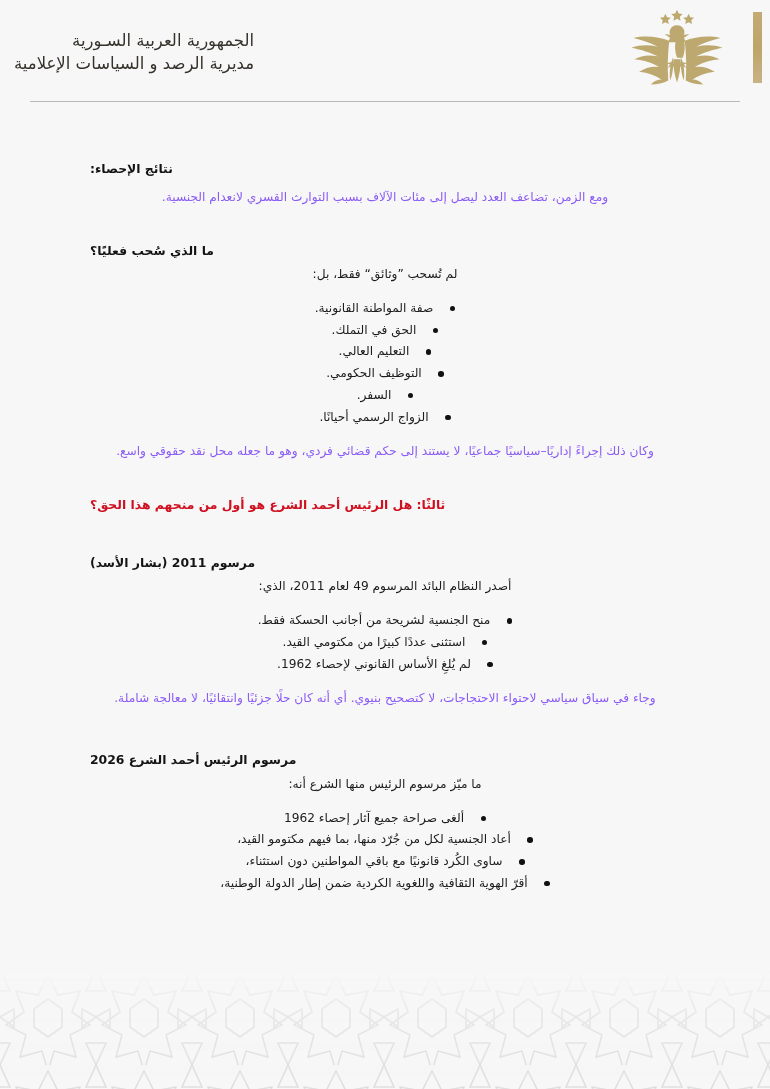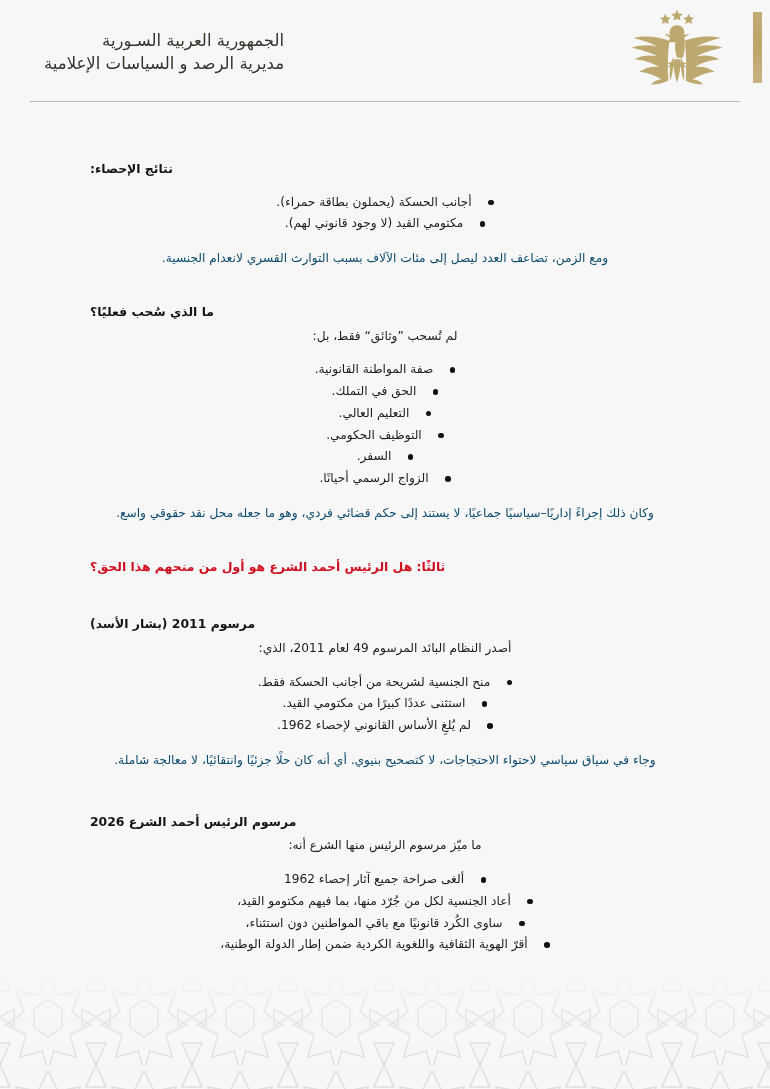--- a/index.html
+++ b/index.html
@@ -16,21 +16,21 @@
     color: #1a1a1a;
     position: relative;
     overflow: hidden;
     direction: rtl;
   }
 
   
   .doc-header {
     position: relative;
     height: 104px;
-    padding: 0 34px 0 44px;
+    padding: 0 34px 0 14px;
     display: flex;
     align-items: center;
     justify-content: flex-start;
   }
 
   
   .gold-bar {
     position: absolute;
     top: 12px;
     right: 8px;
@@ -98,21 +98,21 @@
     text-align: center;
     line-height: 1.62;
     color: #1c1c1c;
     margin: 0 0 4px 0;
   }
 
   .para {
     font-size: 12.2px;
     text-align: center;
     line-height: 1.72;
-    color: #0c4a6e;
+    color: #8b5cf6;
     margin: 8px;
     padding: 0 6px;
   }
 
   ul.bullets {
     list-style: none;
     margin: 13px 0 13px 0;
     padding: 0;
     text-align: center;
   }
@@ -200,24 +200,20 @@
 
   <div class="gold-bar"></div>
 </header>
 
 <div class="header-rule"></div>
 
 <main class="content">
 
   <section class="blk">
     <h2 class="sec-title">نتائج الإحصاء:</h2>
-    <ul class="bullets">
-      <li><span class="li-row">أجانب الحسكة (يحملون بطاقة حمراء).</span></li>
-      <li><span class="li-row">مكتومي القيد (لا وجود قانوني لهم).</span></li>
-    </ul>
     <p class="para">ومع الزمن، تضاعف العدد ليصل إلى مئات الآلاف بسبب التوارث القسري لانعدام الجنسية.</p>
   </section>
 
   <div class="gap-md"></div>
 
   <section class="blk">
     <h2 class="sec-title">ما الذي سُحب فعليًا؟</h2>
     <p class="lede">لم تُسحب ”وثائق“ فقط، بل:</p>
     <ul class="bullets">
       <li><span class="li-row">صفة المواطنة القانونية.</span></li>

